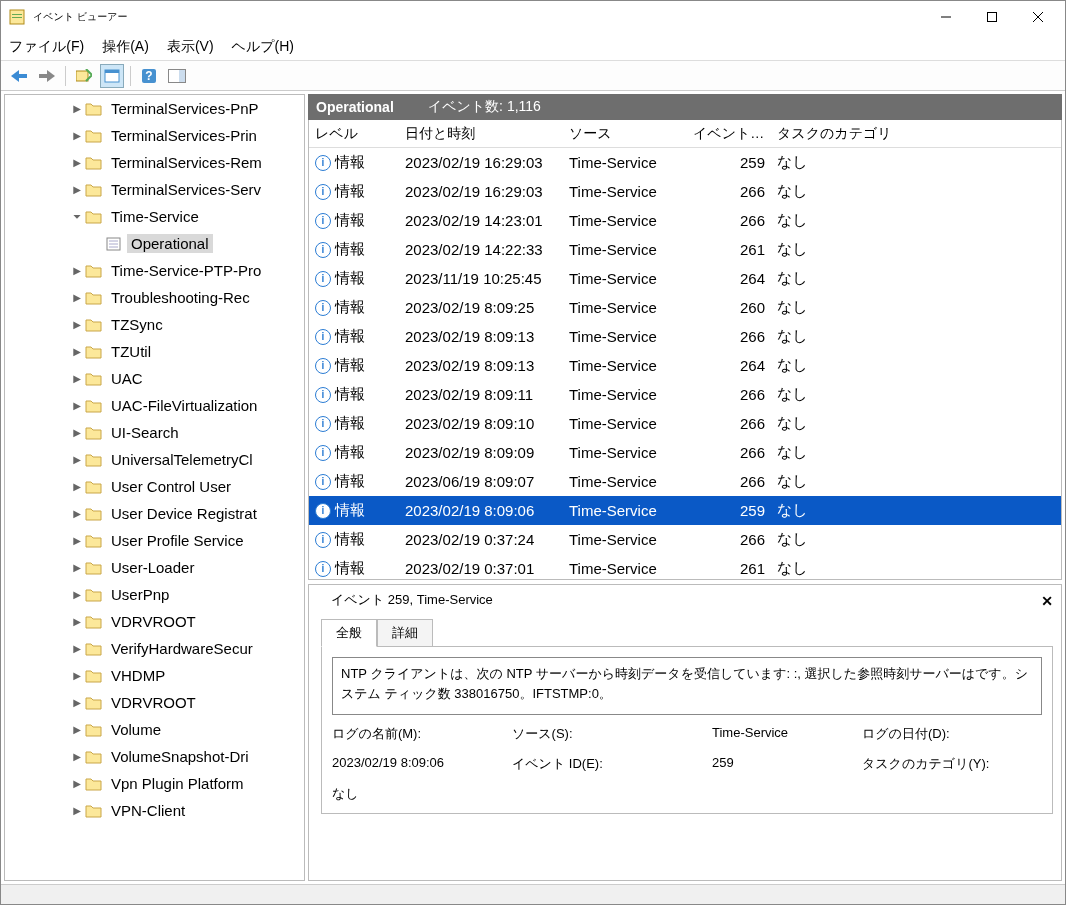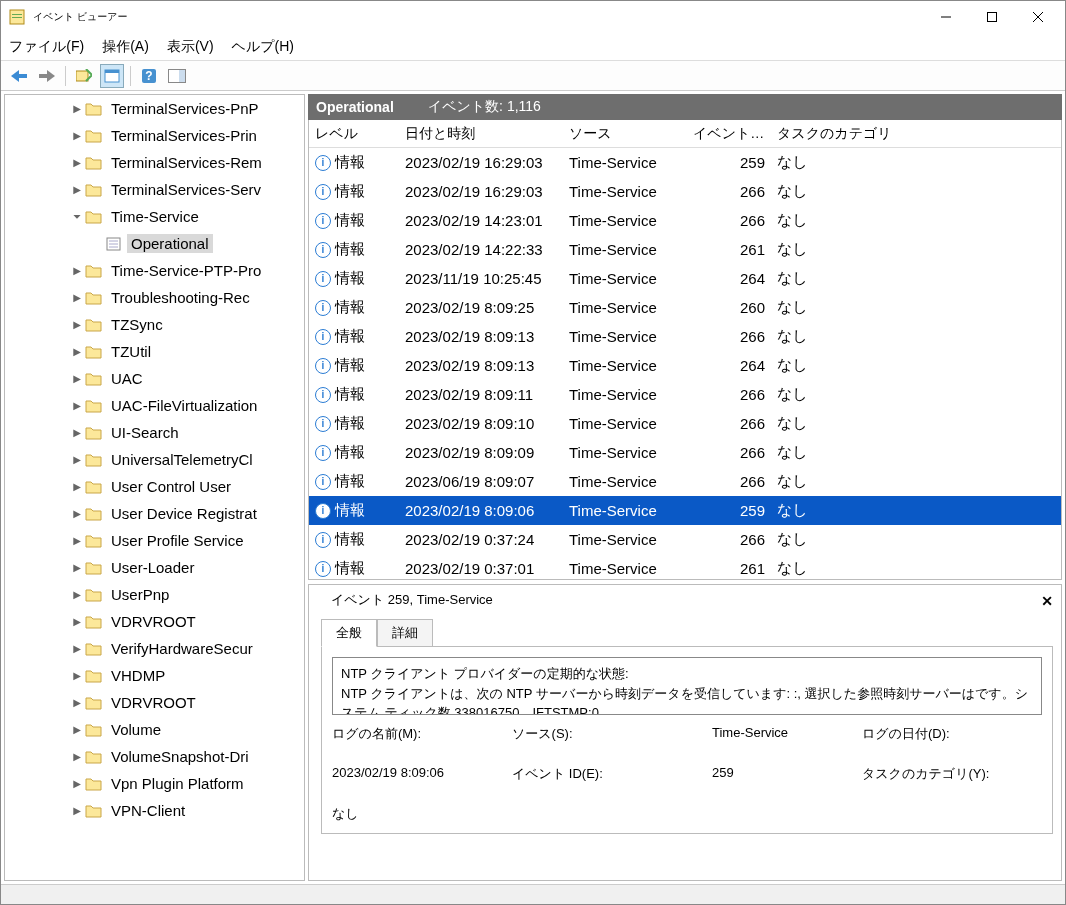--- a/index.html
+++ b/index.html
@@ -38,21 +38,21 @@
 .detail-header { height: 24px; display: flex; align-items: flex-end; padding: 0 8px; font-size: 13px; margin-left: 14px; }
 .detail-close { margin-left: auto; font-size: 14px; font-weight: bold; }
 .detail-body { flex: 1; display: flex; overflow-y: scroll; padding: 4px 8px 4px 12px; }
 .tabs-container { flex: 1; }
 .tabs { display: flex; margin-top: 6px; }
 .tab { padding: 4px 14px; border: 1px solid #bbb; background: #fff; font-size: 13px; position: relative; }
 .tab.active { border-bottom: 1px solid #fff; z-index: 2; }
 .tab:not(.active) { background: #f4f4f4; }
 .tab-content { border: 1px solid #bbb; margin-top: -1px; padding: 10px; }
 .msgbox { border: 1px solid #888; padding: 6px 8px; font-size: 13px; line-height: 1.5; height: 58px; overflow: hidden; margin-bottom: 10px; }
-.prop-grid { display: grid; grid-template-columns: 180px 200px 150px 180px; font-size: 13px; row-gap: 22px; }
+.prop-grid { display: grid; grid-template-columns: 180px 200px 150px 180px; font-size: 13px; row-gap: 12px; }
 .statusbar { height: 22px; border-top: 1px solid #ccc; background: #f0f0f0; }
 </style>
 </head>
 <body>
 
 <div class="titlebar">
   <span class="titlebar-icon">
     <svg width="16" height="16">
         <rect x="1" y="1" width="14" height="14" fill="#fce89a" stroke="#b08b1a"></rect>
         <rect x="3" y="5" width="10" height="1" fill="#6a5"></rect>
@@ -506,21 +506,20 @@
         <span class="detail-close">✕</span>
       </div>
       <div class="detail-body">
         <div class="tabs-container">
           <div class="tabs">
             <div class="tab active">全般</div>
             <div class="tab">詳細</div>
           </div>
           <div class="tab-content">
             <div class="msgbox">
-              <div>NTP クライアント プロバイダーの定期的な状態:</div>
               <div>NTP クライアントは、次の NTP サーバーから時刻データを受信しています: :, 選択した参照時刻サーバーはです。システム ティック数 338016750。IFTSTMP:0。</div>
             </div>
             <div class="prop-grid">
               <div>ログの名前(M):</div>
               <div>ソース(S):</div>
               <div>Time-Service</div>
               <div>ログの日付(D):</div>
               <div>2023/02/19 8:09:06</div>
               <div>イベント ID(E):</div>
               <div>259</div>

